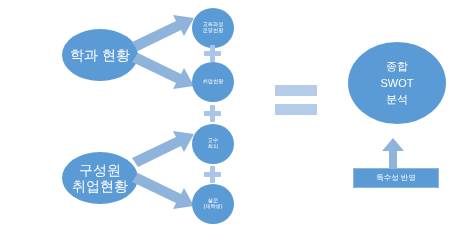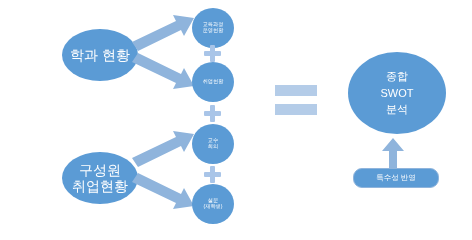--- a/index.html
+++ b/index.html
@@ -20,21 +20,20 @@
   .node {
     position: absolute;
     display: flex;
     align-items: center;
     justify-content: center;
     text-align: center;
     color: #ffffff;
     line-height: 1.15;
     box-sizing: border-box;
     white-space: pre-line;
-    border-radius: 9px;
   }
   .ellipse {
     border-radius: 50%;
     background: #5B9BD5;
   }
 
   
   .src-ellipse {
     width: 76px;
     height: 52px;
@@ -50,21 +49,21 @@
     font-size: 5.2px;
   }
   #node-curriculum { left: 192px; top: 8px; }
   #node-employment { left: 192px; top: 62px; }
   #node-meeting    { left: 192px; top: 124px; }
   #node-survey     { left: 192px; top: 184px; }
 
   
   #node-swot {
     left: 348px;
-    top: 52px;
+    top: 42px;
     width: 98px;
     height: 82px;
     font-size: 11px;
     line-height: 1.5;
   }
 
   
   #node-special {
     left: 353px;
     top: 168px;

